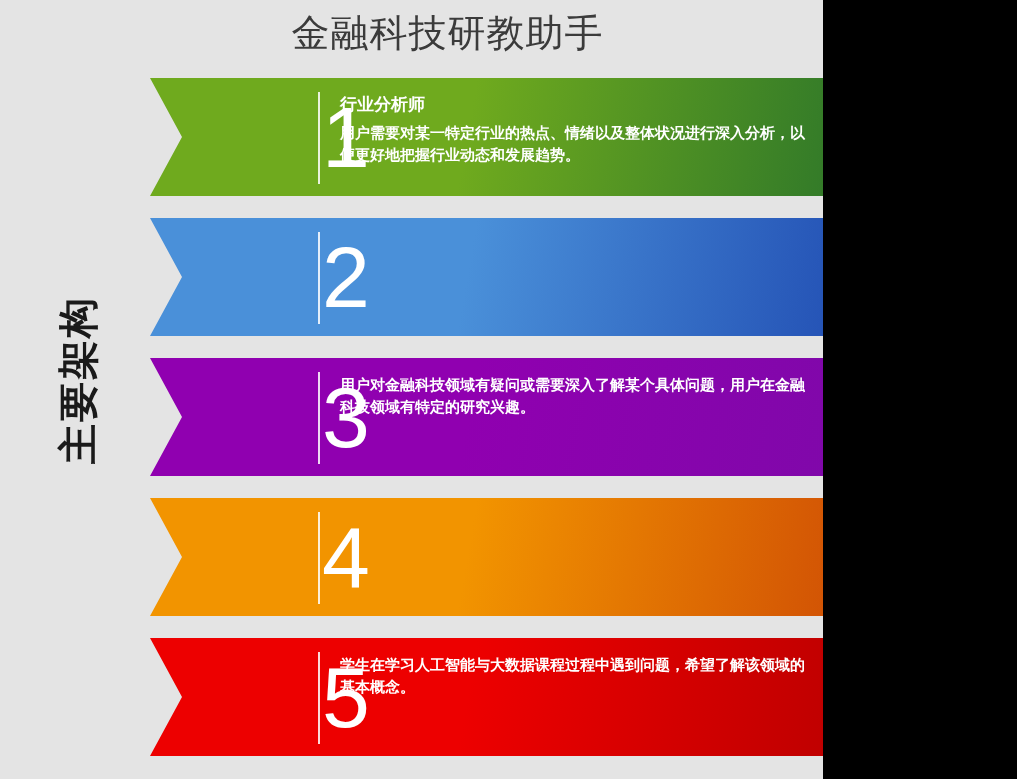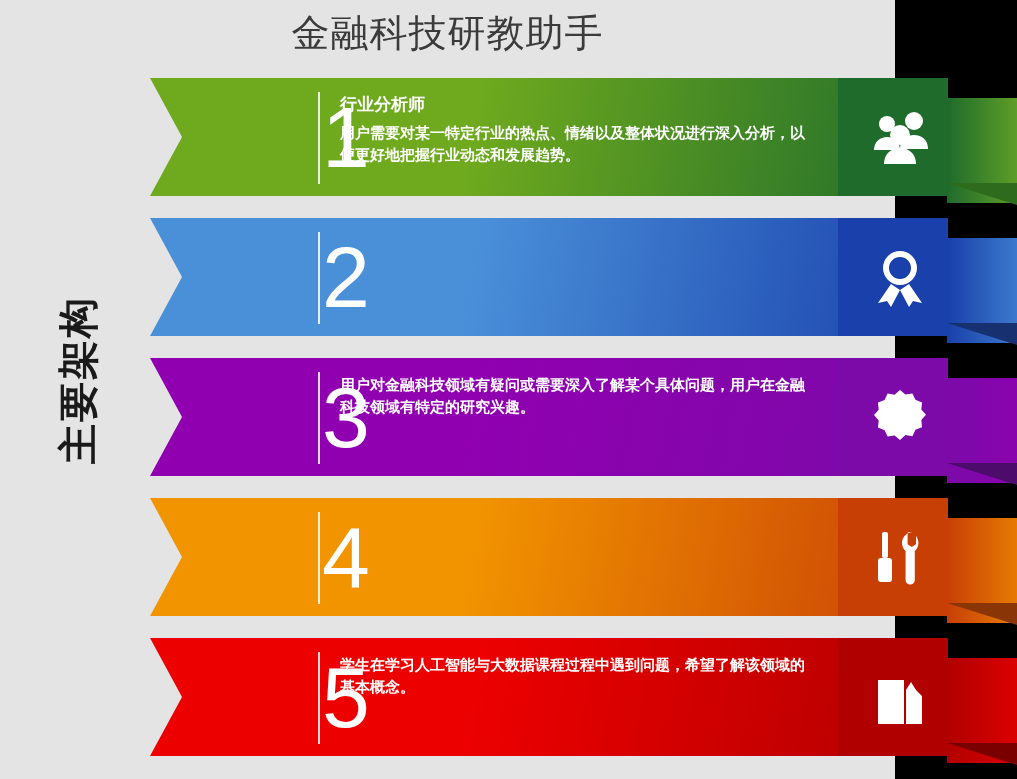--- a/index.html
+++ b/index.html
@@ -5,21 +5,21 @@
   html, body {
     margin: 0;
     padding: 0;
     background: #000000;
   }
   body {
     font-family: "Liberation Sans", "DejaVu Sans", sans-serif;
   }
   #canvas {
     position: relative;
-    width: 1017px;
+    width: 823px;
     height: 779px;
     background: #000000;
     overflow: hidden;
   }
   
   .page-panel {
     position: absolute;
     left: 0;
     top: 0;
     width: 895px;

